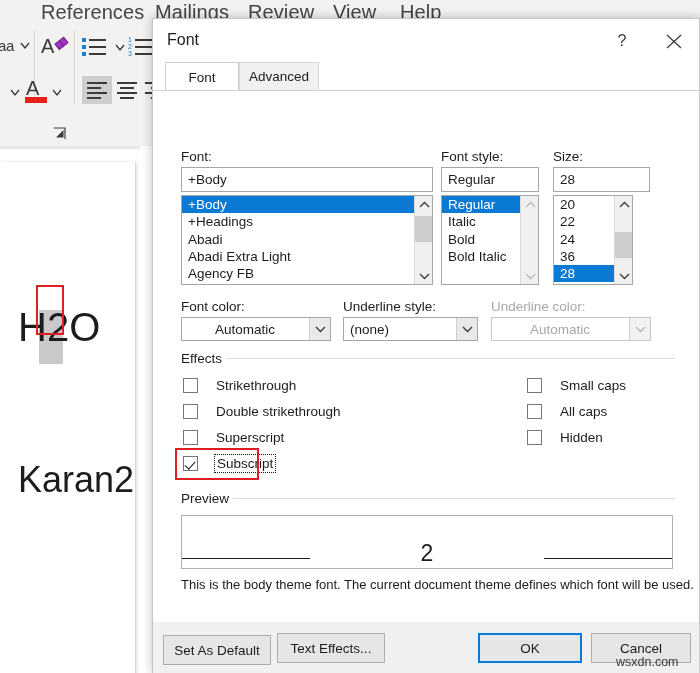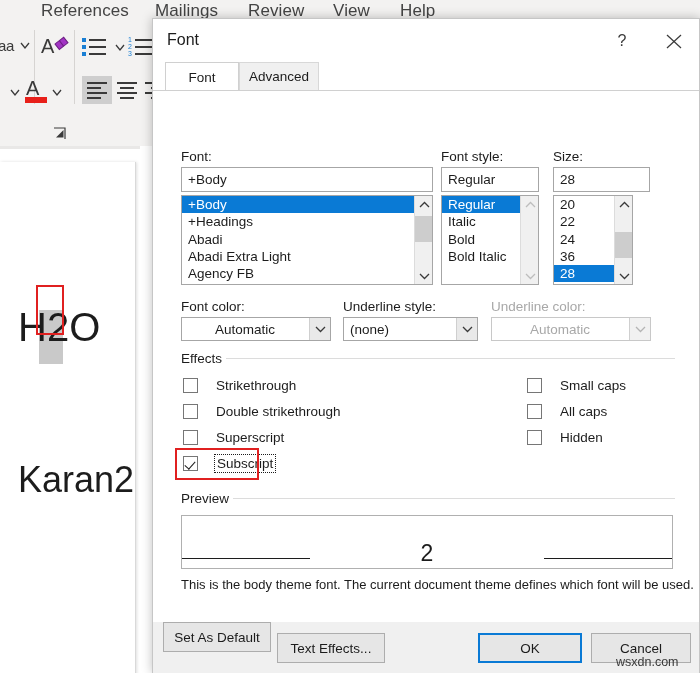--- a/index.html
+++ b/index.html
@@ -14,21 +14,21 @@
 
   
   .word-bg { position: absolute; inset: 0; background: #ffffff; }
 
   .ribbon-tabs {
     position: absolute; left: 0; top: 0; width: 700px; height: 22px;
     background: #f3f2f1;
   }
   .ribbon-tab {
     position: absolute; top: 1px;
-    font-size: 17px; color: #444444; letter-spacing: .1px;
+    font-size: 20px; color: #444444; letter-spacing: .1px;
     white-space: nowrap;
   }
 
   .ribbon-body {
     position: absolute; left: 0; top: 22px; width: 700px; height: 124px;
     background: #f3f2f1;
   }
   .ribbon-sep {
     position: absolute; width: 1px; background: #d6d4d2;
   }
@@ -502,21 +502,21 @@
       <div class="preview-box" style="left:28px; top:424px; width:492px; height:54px;">
         <div class="pv-rule" style="left:0px;  top:42px; width:128px;"></div>
         <div class="pv-rule" style="right:0px; top:42px; width:128px;"></div>
         <div class="pv-text" style="top:24px;">2</div>
       </div>
 
       <div class="pv-desc" style="left:28px; top:486px;">This is the body theme font. The current document theme defines which font will be used.</div>
     </div>
 
     <div class="dlg-footer">
-      <div class="btn" style="left:10px; top:0; width:108px;">
+      <div class="btn" style="left:10px; top:13px; width:108px;">
         <span>Set As Default</span>
       </div>
       <div class="btn" style="left:124px; top:11px; width:108px;">
         <span>Text Effects...</span>
       </div>
       <div class="btn default" style="left:325px; top:11px; width:104px;">
         <span>OK</span>
       </div>
       <div class="btn" style="left:438px; top:11px; width:100px;">
         <span>Cancel</span>

